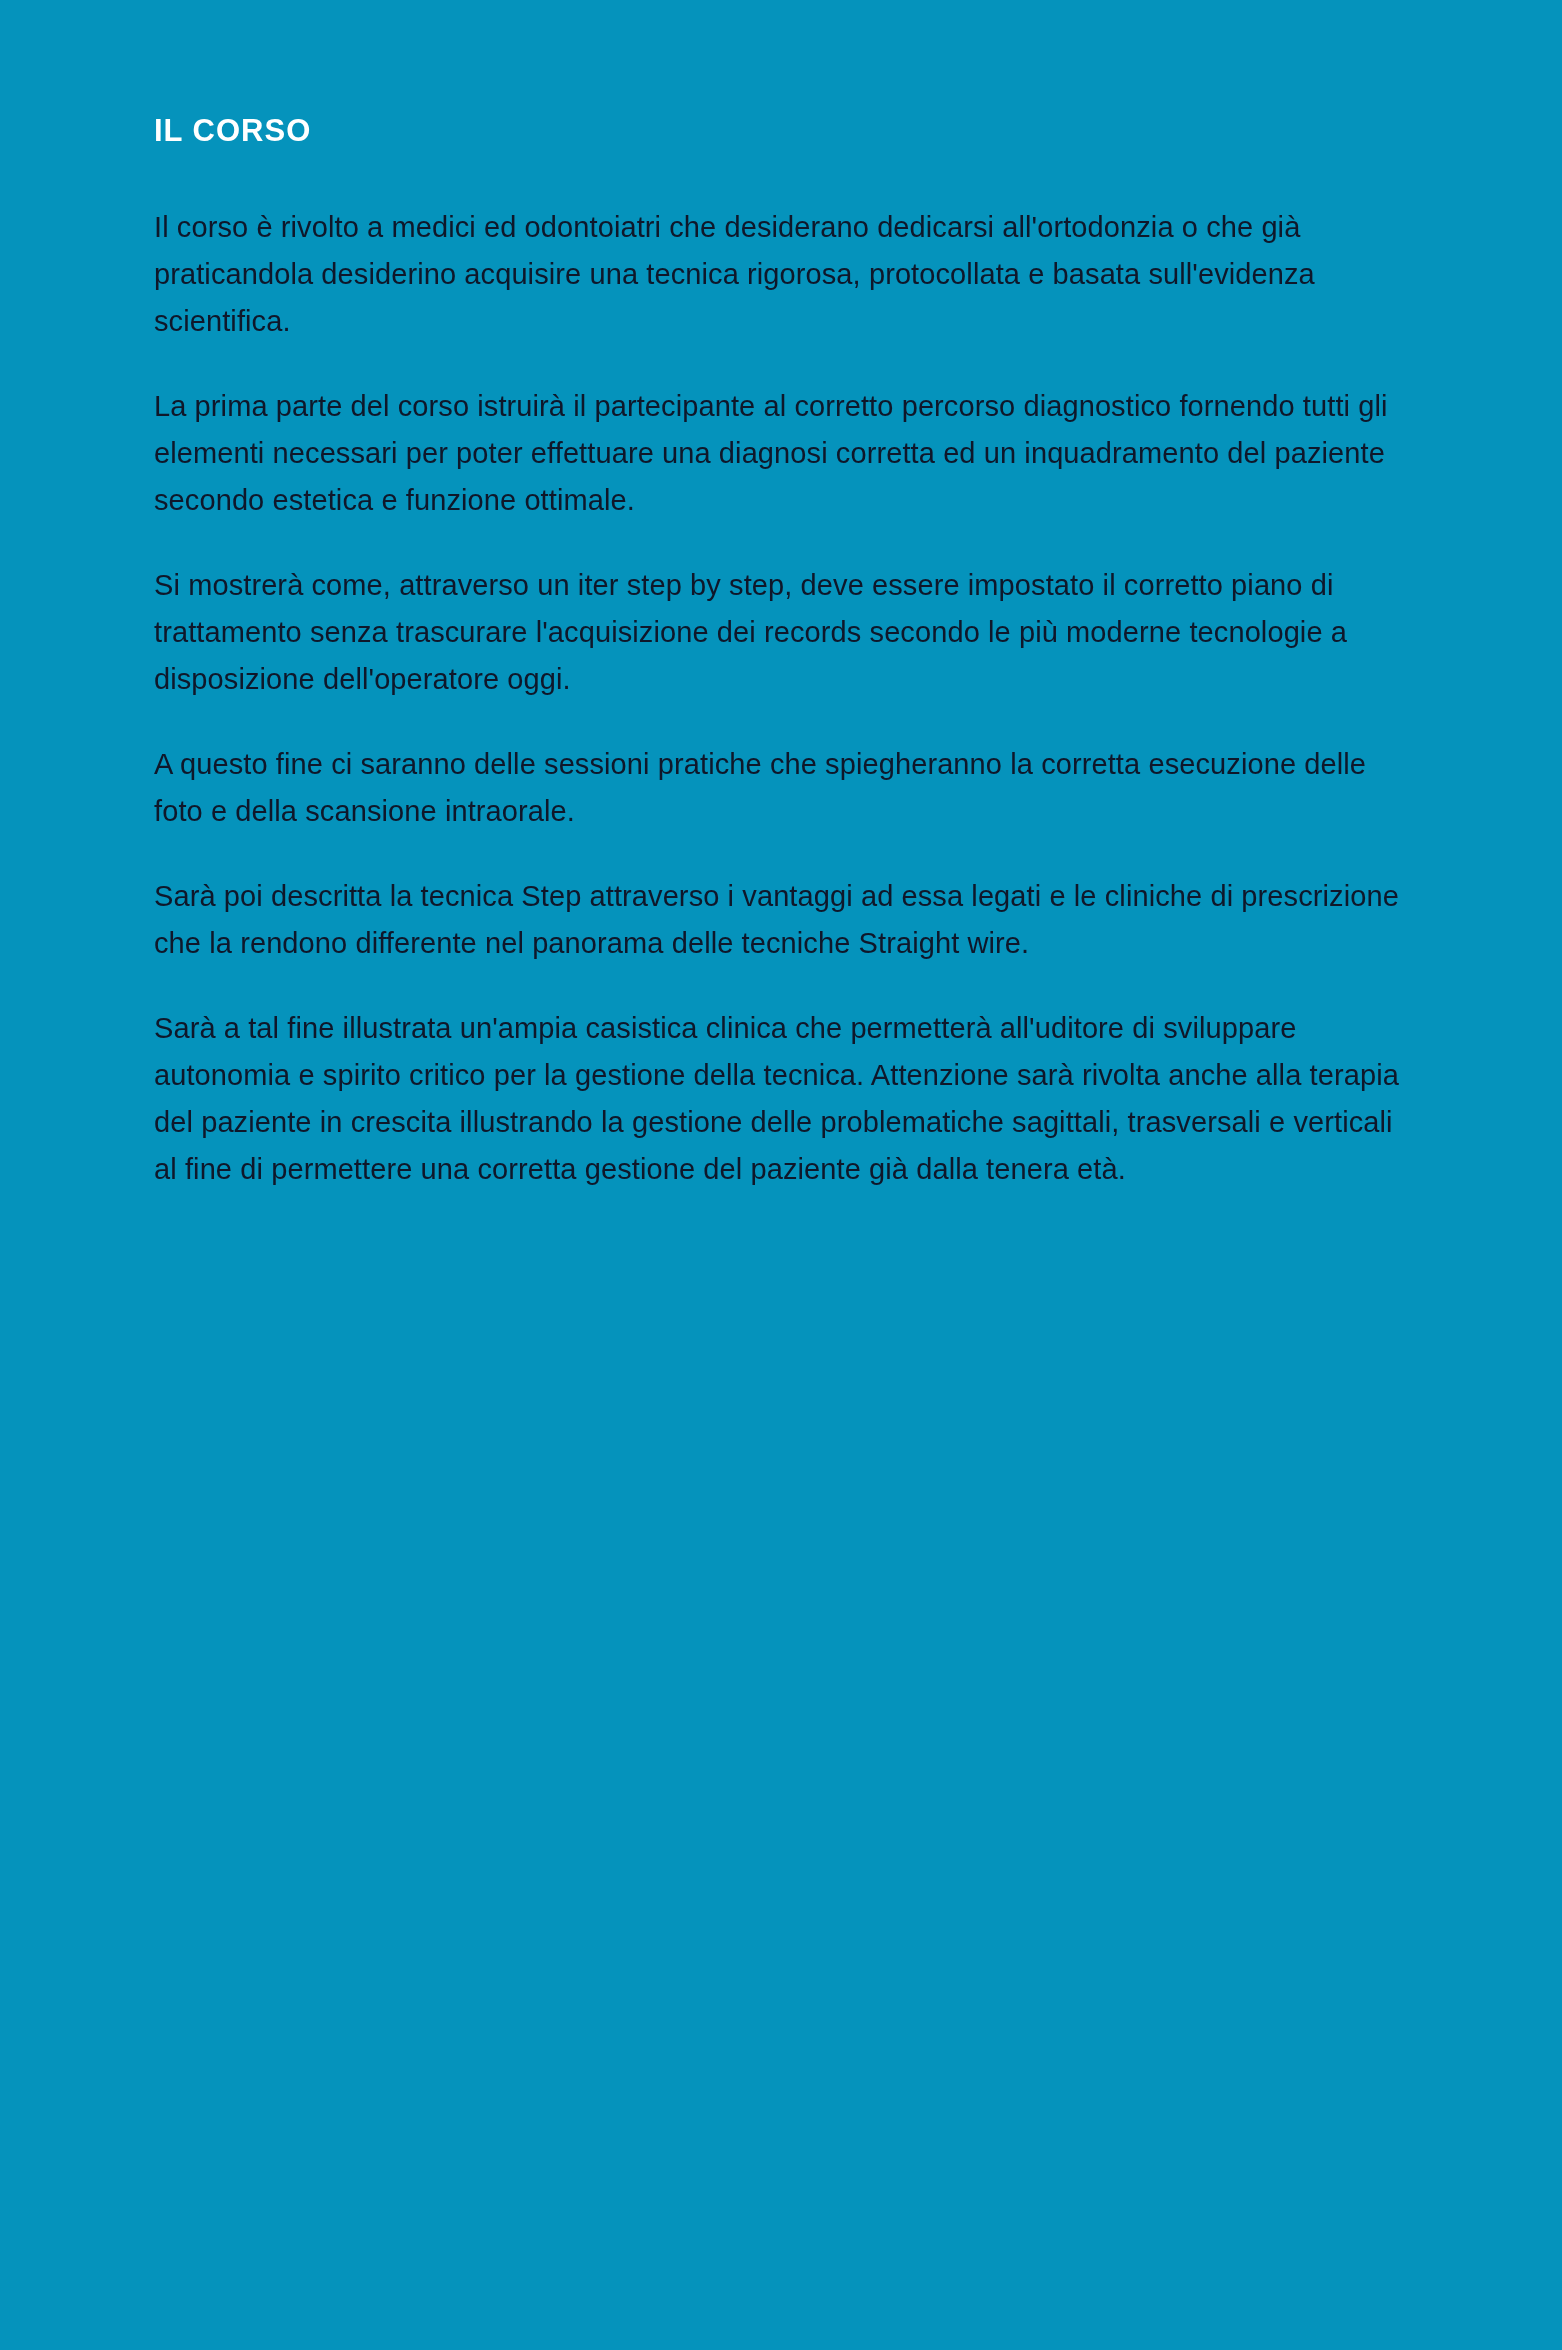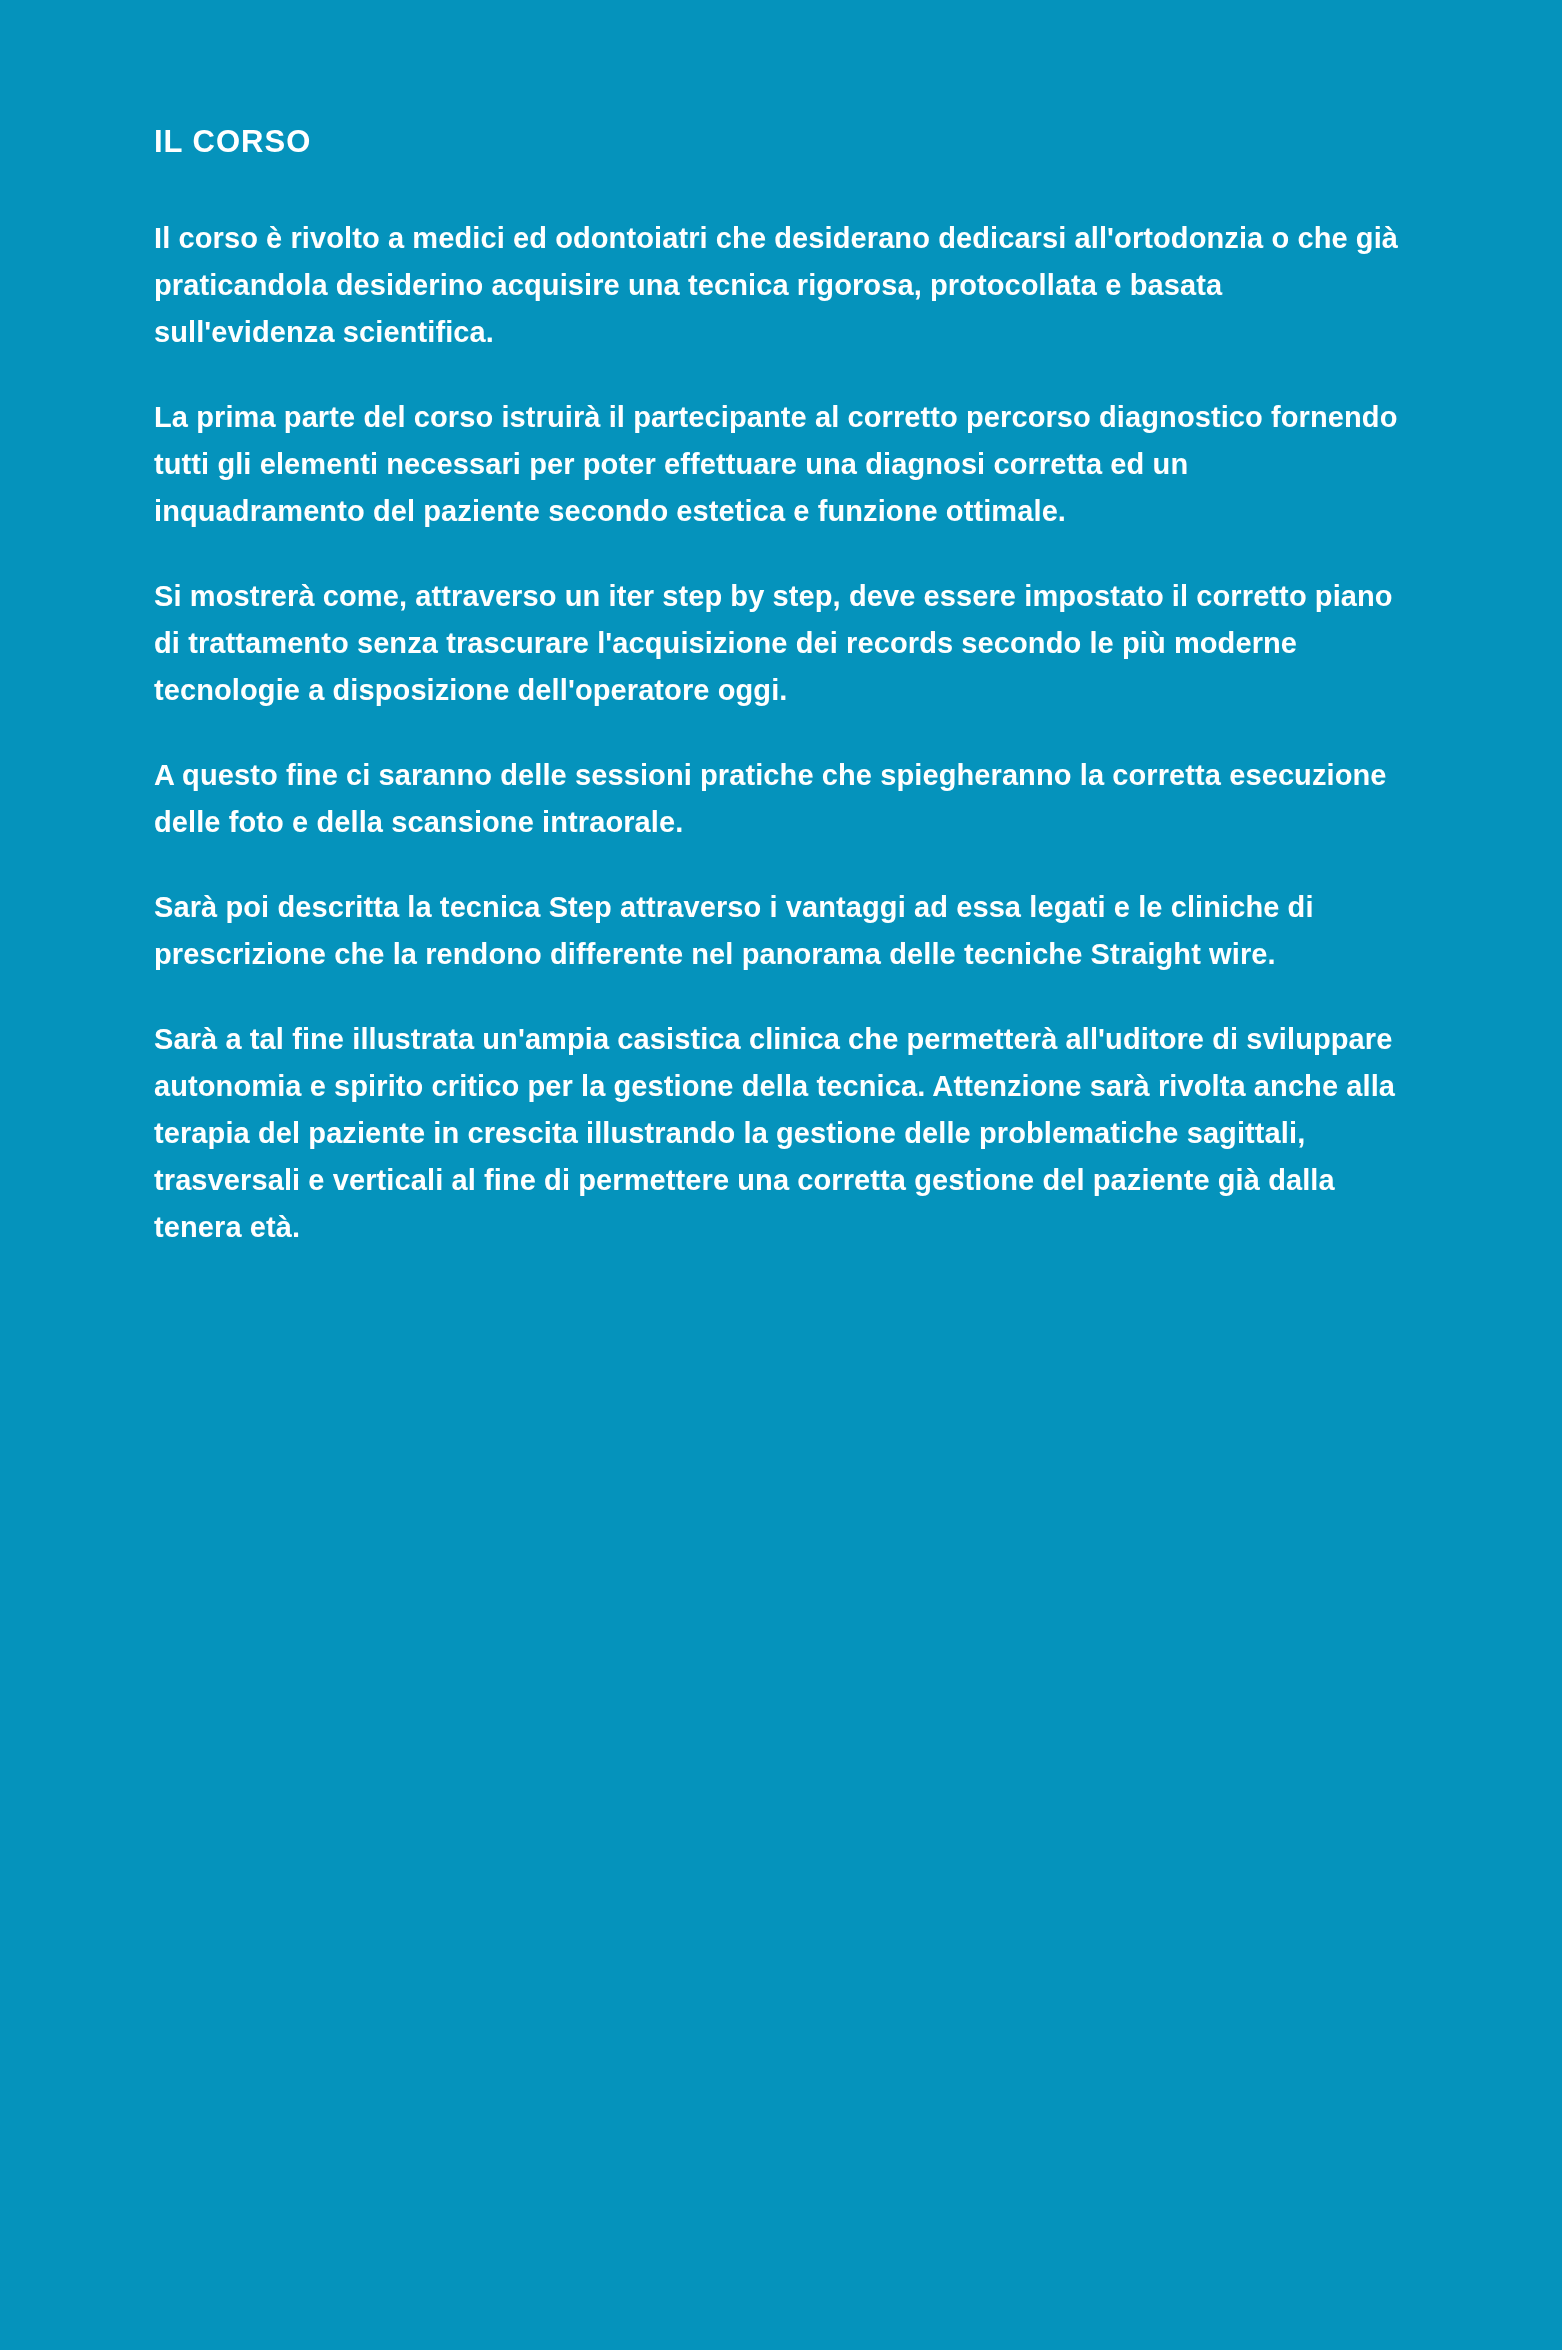--- a/index.html
+++ b/index.html
@@ -17,36 +17,36 @@
   .page {
     position: relative;
     width: 1563px;
     height: 2351px;
     background: #0593bc;
     box-sizing: border-box;
   }
   .content {
     position: absolute;
     left: 154px;
-    top: 123px;
+    top: 112px;
     width: 1249px;
   }
   .section-title {
     color: #ffffff;
     font-size: 31px;
     font-weight: bold;
     letter-spacing: 1px;
     line-height: 1.2;
     margin: 0 0 55px 0;
     text-transform: uppercase;
   }
   .body-paragraph {
-    color: #ffffff;
+    color: #0f172a;
     font-size: 29px;
-    font-weight: 700;
+    font-weight: 400;
     line-height: 1.62;
     margin: 12px 0 38px 0;
     letter-spacing: 0.1px;
     white-space: pre-line;
   }
   .body-paragraph:last-child {
     margin-bottom: 0;
   }
 </style>
 </head>

